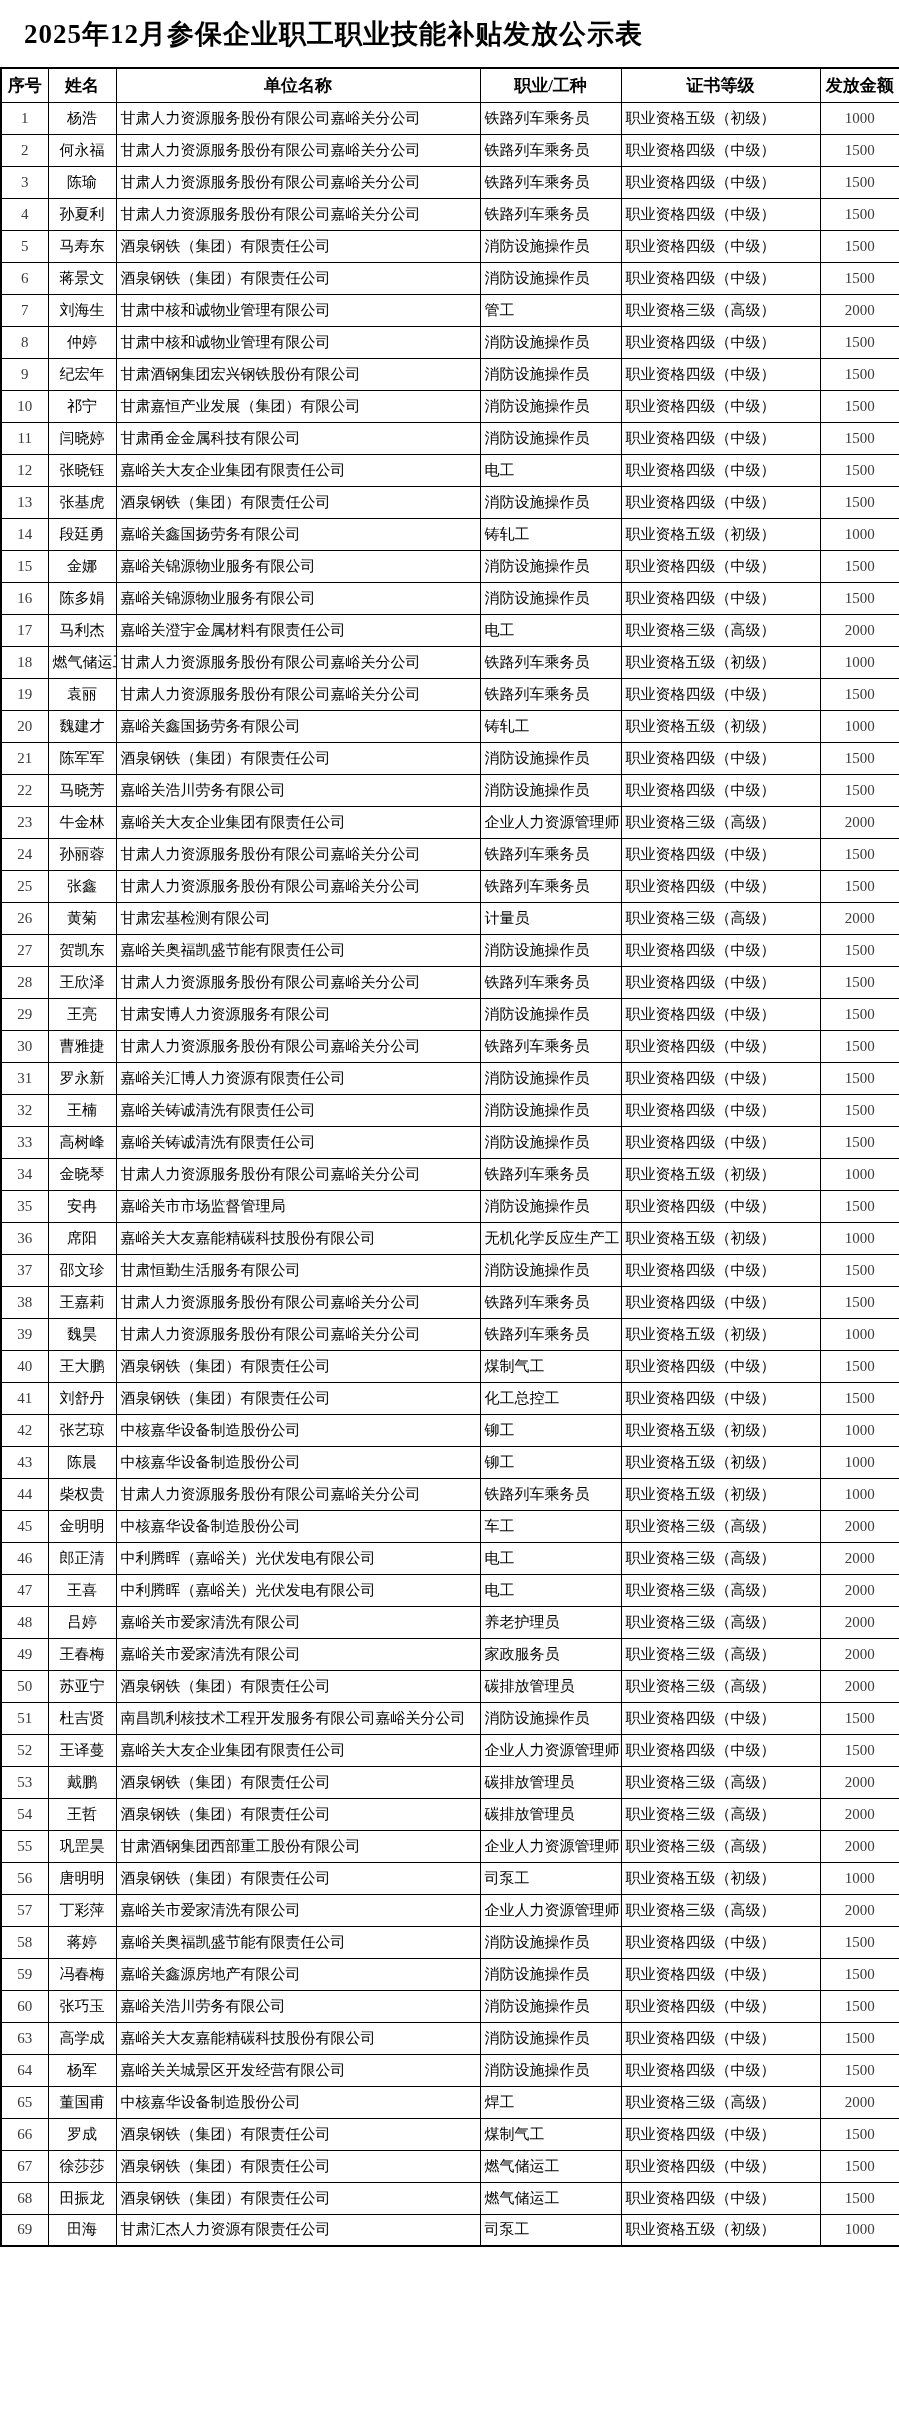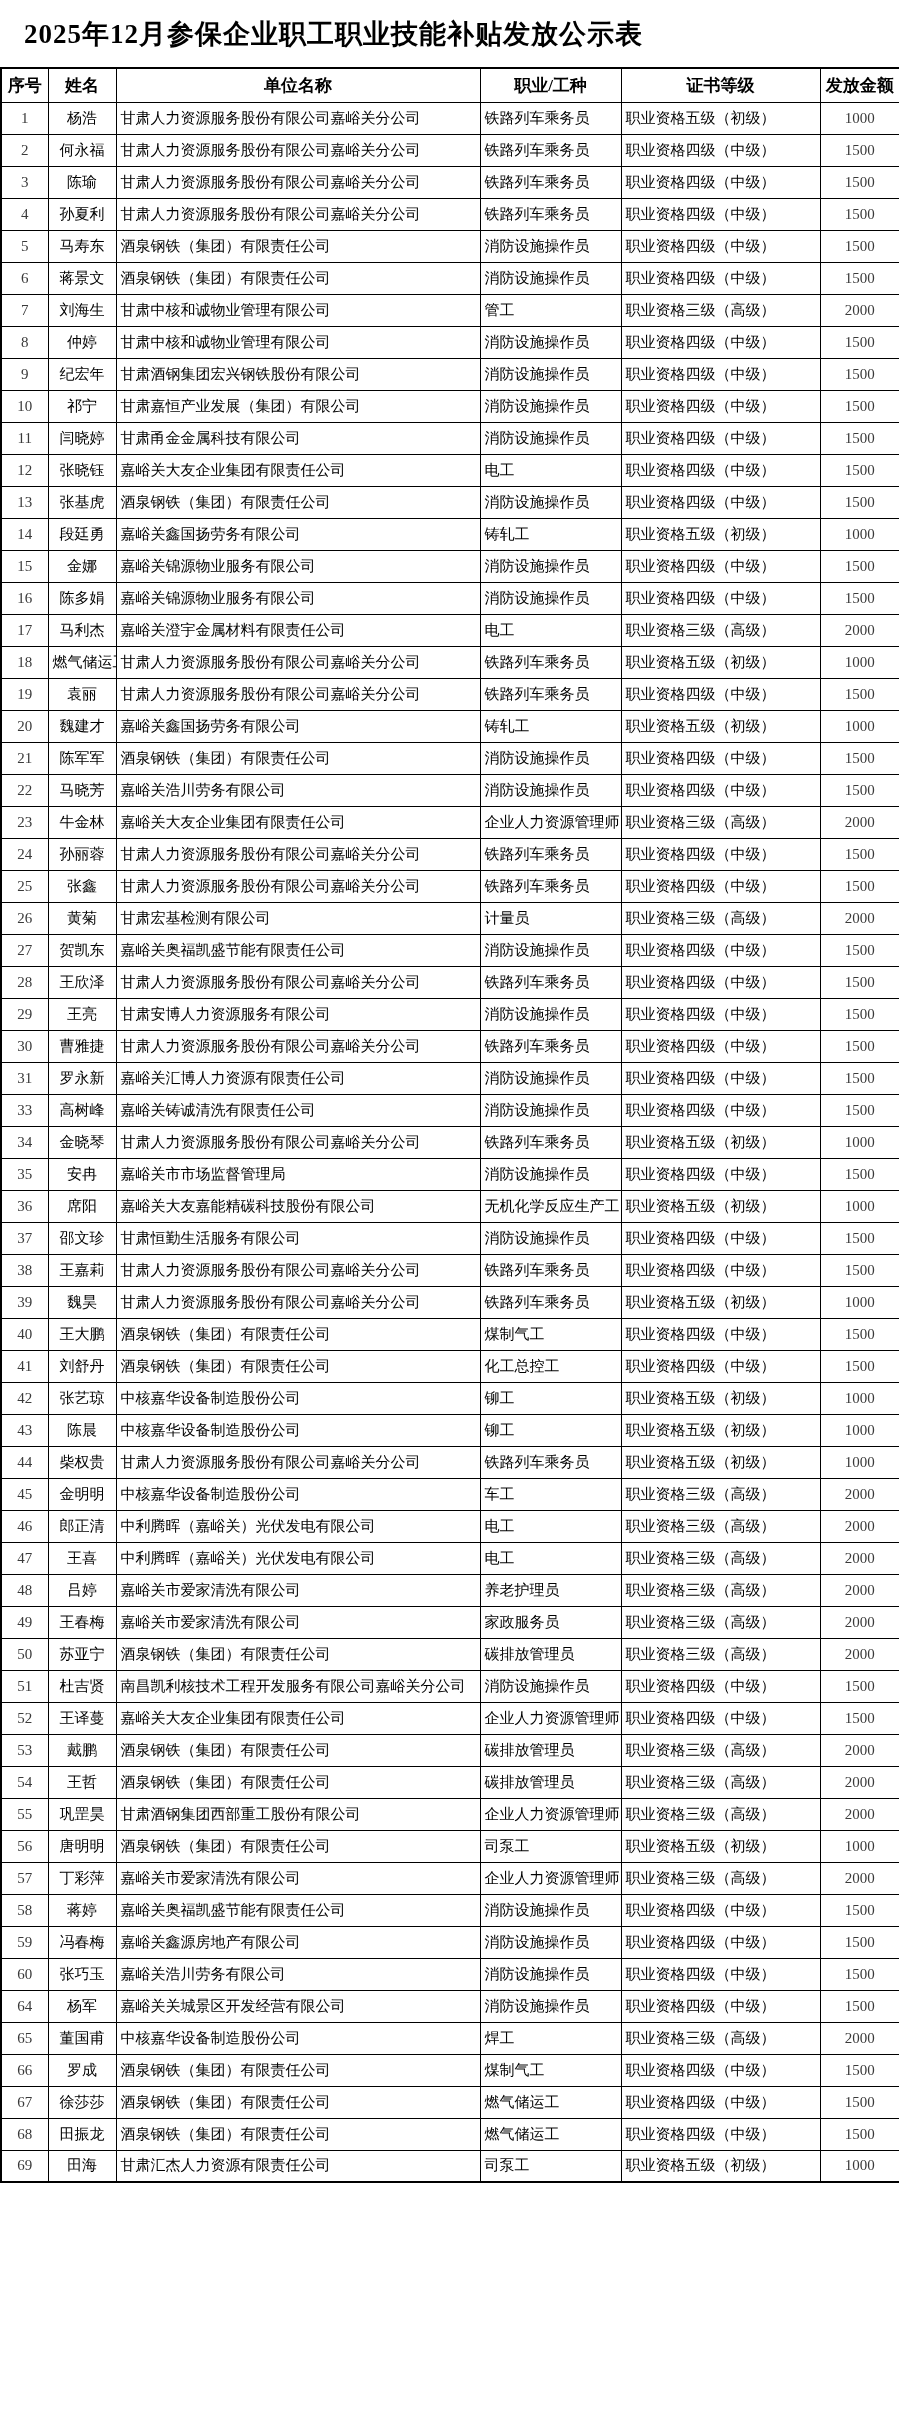--- a/index.html
+++ b/index.html
@@ -330,20 +330,28 @@
         </tr>
         <tr>
           <td class="c-index">31</td>
           <td class="c-name">罗永新</td>
           <td class="c-company">嘉峪关汇博人力资源有限责任公司</td>
           <td class="c-job">消防设施操作员</td>
           <td class="c-level">职业资格四级（中级）</td>
           <td class="c-amount">1500</td>
         </tr>
         <tr>
+          <td class="c-index">32</td>
+          <td class="c-name">王楠</td>
+          <td class="c-company">嘉峪关铸诚清洗有限责任公司</td>
+          <td class="c-job">消防设施操作员</td>
+          <td class="c-level">职业资格四级（中级）</td>
+          <td class="c-amount">1500</td>
+        </tr>
+        <tr>
           <td class="c-index">33</td>
           <td class="c-name">高树峰</td>
           <td class="c-company">嘉峪关铸诚清洗有限责任公司</td>
           <td class="c-job">消防设施操作员</td>
           <td class="c-level">职业资格四级（中级）</td>
           <td class="c-amount">1500</td>
         </tr>
         <tr>
           <td class="c-index">34</td>
           <td class="c-name">金晓琴</td>
@@ -549,20 +557,28 @@
           <td class="c-name">冯春梅</td>
           <td class="c-company">嘉峪关鑫源房地产有限公司</td>
           <td class="c-job">消防设施操作员</td>
           <td class="c-level">职业资格四级（中级）</td>
           <td class="c-amount">1500</td>
         </tr>
         <tr>
           <td class="c-index">60</td>
           <td class="c-name">张巧玉</td>
           <td class="c-company">嘉峪关浩川劳务有限公司</td>
+          <td class="c-job">消防设施操作员</td>
+          <td class="c-level">职业资格四级（中级）</td>
+          <td class="c-amount">1500</td>
+        </tr>
+        <tr>
+          <td class="c-index">63</td>
+          <td class="c-name">高学成</td>
+          <td class="c-company">嘉峪关大友嘉能精碳科技股份有限公司</td>
           <td class="c-job">消防设施操作员</td>
           <td class="c-level">职业资格四级（中级）</td>
           <td class="c-amount">1500</td>
         </tr>
         <tr>
           <td class="c-index">64</td>
           <td class="c-name">杨军</td>
           <td class="c-company">嘉峪关关城景区开发经营有限公司</td>
           <td class="c-job">消防设施操作员</td>
           <td class="c-level">职业资格四级（中级）</td>

